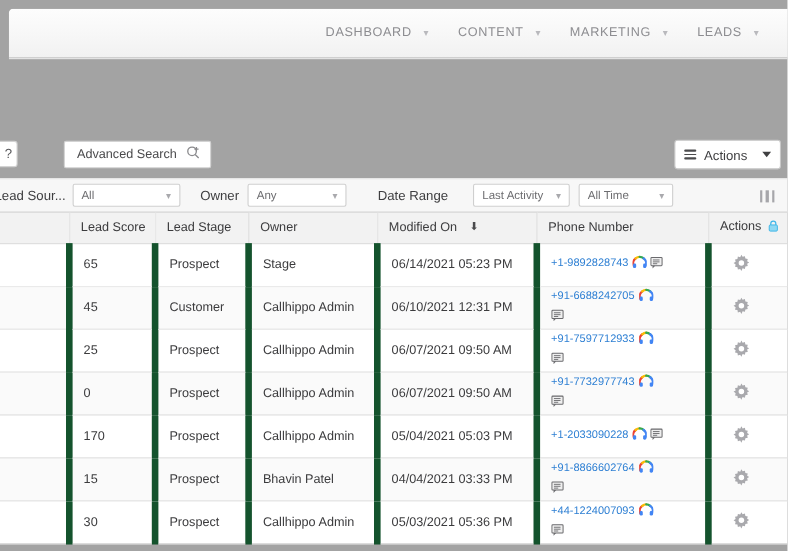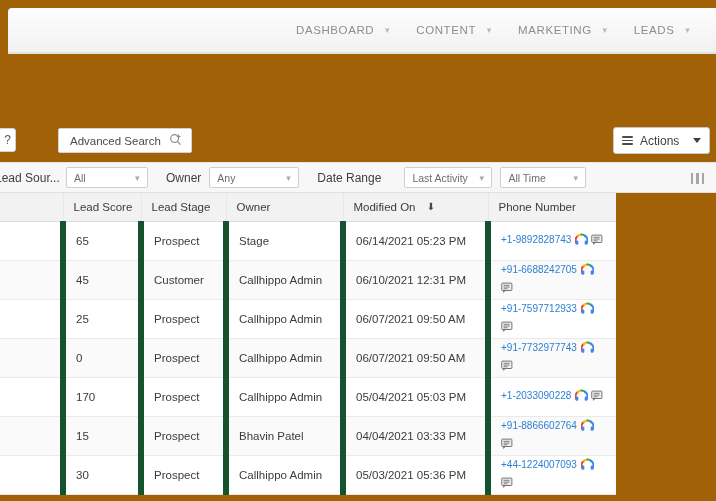--- a/index.html
+++ b/index.html
@@ -6,21 +6,21 @@
   html, body {
     margin: 0; padding: 0;
     width: 716px; height: 501px;
     background: #ffffff;
     font-family: "Liberation Sans", sans-serif;
     overflow: hidden;
   }
   #page {
     position: relative;
     width: 716px; height: 501px;
-    background: #a16207;
+    background: #a3a3a3;
   }
 
   
   .topnav {
     position: absolute;
     left: 8px; top: 8px;
     width: 760px; height: 46px;
     background: linear-gradient(to bottom, #fdfdfd 0%, #f7f7f7 55%, #f1f1f1 100%);
     border-bottom: 2px solid #e2e2e2;
     border-top-left-radius: 4px;
@@ -164,21 +164,21 @@
     display: flex;
     justify-content: space-between;
     cursor: pointer;
   }
   .col-chooser i { width: 2.4px; background: #a6a6aa; display: block; }
 
   
   .table-wrap {
     position: absolute;
     left: 0; top: 193px;
-    width: 616px;
+    width: 716px;
     height: 308px;
     overflow: hidden;
   }
   table.grid {
     width: 716px;
     border-collapse: collapse;
     table-layout: fixed;
   }
   table.grid thead th {
     height: 28px;
@@ -284,32 +284,32 @@
           <i></i>
           <i></i>
         </span>
       <span class="actions-label">Actions</span>
       <span class="caret-dn"></span>
     </div>
   </div>
 
   <div class="filterbar">
     <div class="filter-label" style="margin-left:-5px;width:68px;">Lead Sour...</div>
-    <div class="select" style="width:82px;margin-left:3px;">
+    <div class="select" style="width:98px;margin-left:3px;">
       <span>All</span>
       <span class="chev">▾</span>
     </div>
 
     <div class="filter-label" style="margin-left:18px;">Owner</div>
     <div class="select" style="width:90px;margin-left:8px;">
       <span>Any</span>
       <span class="chev">▾</span>
     </div>
 
-    <div class="filter-label" style="margin-left:18px;">Date Range</div>
+    <div class="filter-label" style="margin-left:28px;">Date Range</div>
     <div class="select" style="width:88px;margin-left:23px;">
       <span>Last Activity</span>
       <span class="chev">▾</span>
     </div>
     <div class="select" style="width:86px;margin-left:8px;">
       <span>All Time</span>
       <span class="chev">▾</span>
     </div>
 
     <div class="col-chooser">

